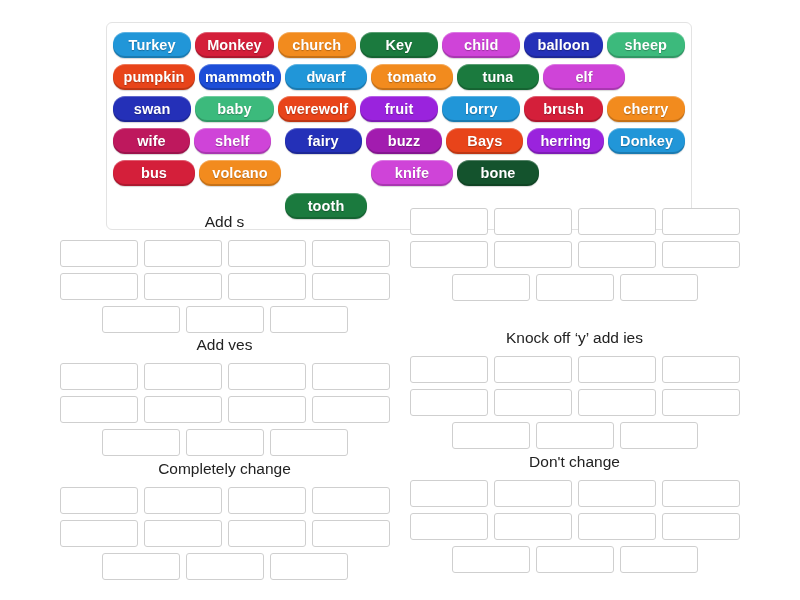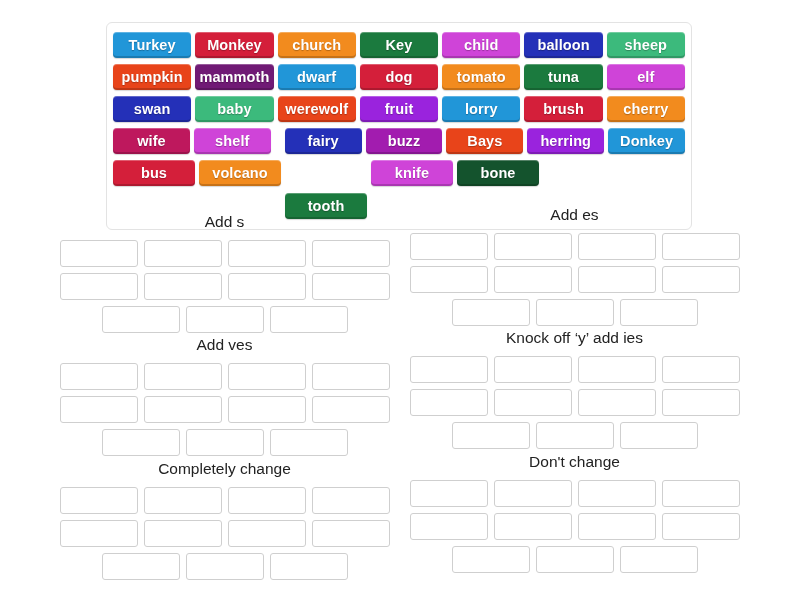--- a/index.html
+++ b/index.html
@@ -38,21 +38,21 @@
   .bank-row {
     display: flex;
     flex-wrap: nowrap;
     justify-content: flex-start;
   }
 
   .tile {
     width: 82px;
     height: 26px;
     margin: 3px 2px;
-    border-radius: 4px;
+    border-radius: 12px;
     display: flex;
     align-items: center;
     justify-content: center;
     color: #ffffff;
     font-size: 14.5px;
     font-weight: bold;
     letter-spacing: 0.1px;
     text-shadow: 0 1px 1px rgba(0,0,0,0.28);
     box-sizing: border-box;
     cursor: move;
@@ -108,23 +108,22 @@
         <div class="tile" style="background: rgb(33, 150, 216);">Turkey</div>
         <div class="tile" style="background: rgb(212, 31, 58);">Monkey</div>
         <div class="tile" style="background: rgb(242, 139, 30);">church</div>
         <div class="tile" style="background: rgb(27, 122, 62);">Key</div>
         <div class="tile" style="background: rgb(207, 68, 216);">child</div>
         <div class="tile" style="background: rgb(36, 48, 184);">balloon</div>
         <div class="tile" style="background: rgb(60, 186, 124);">sheep</div>
       </div>
       <div class="bank-row">
         <div class="tile" style="background: rgb(232, 68, 26);">pumpkin</div>
-        <div class="tile" style="background: #701a75;">mammoth</div>
+        <div class="tile" style="background: #1d4ed8;">mammoth</div>
         <div class="tile" style="background: rgb(33, 150, 216);">dwarf</div>
-        <div class="tile" style="background: rgb(212, 31, 58);">dog</div>
         <div class="tile" style="background: rgb(242, 139, 30);">tomato</div>
         <div class="tile" style="background: rgb(27, 122, 62);">tuna</div>
         <div class="tile" style="background: rgb(207, 68, 216);">elf</div>
       </div>
       <div class="bank-row">
         <div class="tile" style="background: rgb(36, 48, 184);">swan</div>
         <div class="tile" style="background: rgb(60, 186, 124);">baby</div>
         <div class="tile" style="background: rgb(232, 68, 26);">werewolf</div>
         <div class="tile" style="background: rgb(154, 35, 221);">fruit</div>
         <div class="tile" style="background: rgb(33, 150, 216);">lorry</div>
@@ -163,21 +162,20 @@
         <div class="slot"></div>
         <div class="slot"></div>
       </div>
       <div class="slot-row">
         <div class="slot"></div>
         <div class="slot"></div>
         <div class="slot"></div>
       </div>
     </div>
   <div class="zone zone-right" id="zone-1" style="top:205px;">
-      <div class="zone-title">Add es</div>
       <div class="slot-row">
         <div class="slot"></div>
         <div class="slot"></div>
         <div class="slot"></div>
         <div class="slot"></div>
       </div>
       <div class="slot-row">
         <div class="slot"></div>
         <div class="slot"></div>
         <div class="slot"></div>

